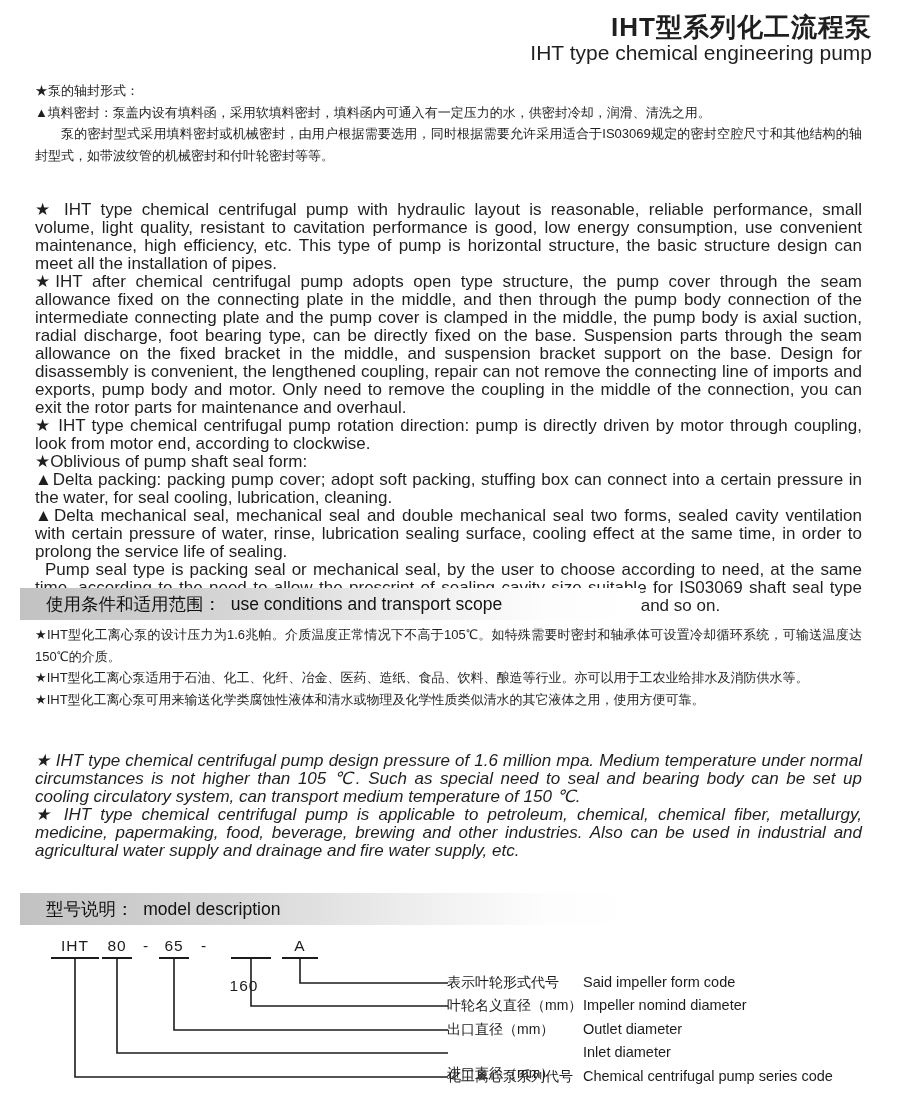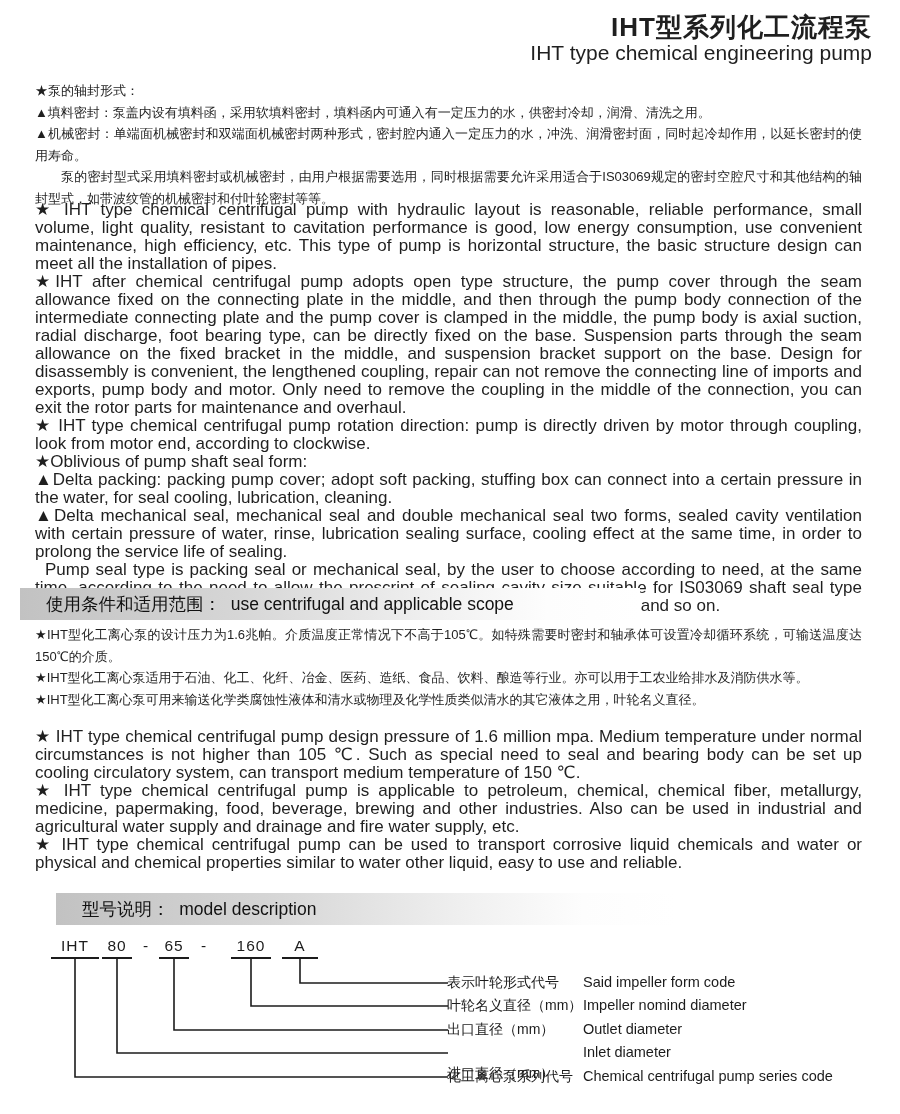--- a/index.html
+++ b/index.html
@@ -41,49 +41,47 @@
 <div class="page">
 
   <div class="title-block">
     <div class="title-zh">IHT型系列化工流程泵</div>
     <div class="title-en">IHT type chemical engineering pump</div>
   </div>
 
   <div class="txt zh-block" style="top:80px;">
     <p>★泵的轴封形式：</p>
     <p>▲填料密封：泵盖内设有填料函，采用软填料密封，填料函内可通入有一定压力的水，供密封冷却，润滑、清洗之用。</p>
-    <p>▲机械密封：单端面机械密封和双端面机械密封两种形式，密封腔内通入一定压力的水，冲洗、润滑密封面，同时起冷却作用，以延长密封的使用寿命。</p>
     <p class="indent-zh">泵的密封型式采用填料密封或机械密封，由用户根据需要选用，同时根据需要允许采用适合于IS03069规定的密封空腔尺寸和其他结构的轴封型式，如带波纹管的机械密封和付叶轮密封等等。</p>
   </div>
 
   <div class="txt en-block" style="top:201px;">
     <p>★ IHT type chemical centrifugal pump with hydraulic layout is reasonable, reliable performance, small volume, light quality, resistant to cavitation performance is good, low energy consumption, use convenient maintenance, high efficiency, etc. This type of pump is horizontal structure, the basic structure design can meet all the installation of pipes.</p>
     <p>★IHT after chemical centrifugal pump adopts open type structure, the pump cover through the seam allowance fixed on the connecting plate in the middle, and then through the pump body connection of the intermediate connecting plate and the pump cover is clamped in the middle, the pump body is axial suction, radial discharge, foot bearing type, can be directly fixed on the base. Suspension parts through the seam allowance on the fixed bracket in the middle, and suspension bracket support on the base. Design for disassembly is convenient, the lengthened coupling, repair can not remove the connecting line of imports and exports, pump body and motor. Only need to remove the coupling in the middle of the connection, you can exit the rotor parts for maintenance and overhaul.</p>
     <p>★ IHT type chemical centrifugal pump rotation direction: pump is directly driven by motor through coupling, look from motor end, according to clockwise.</p>
     <p>★Oblivious of pump shaft seal form:</p>
     <p>▲Delta packing: packing pump cover; adopt soft packing, stuffing box can connect into a certain pressure in the water, for seal cooling, lubrication, cleaning.</p>
     <p>▲Delta mechanical seal, mechanical seal and double mechanical seal two forms, sealed cavity ventilation with certain pressure of water, rinse, lubrication sealing surface, cooling effect at the same time, in order to prolong the service life of sealing.</p>
     <p class="indent-en">Pump seal type is packing seal or mechanical seal, by the user to choose according to need, at the same time, according to the need to allow the prescript of sealing cavity size suitable for IS03069 shaft seal type and other structures, such as bellows mechanical seal and pay the impeller seal and so on.</p>
   </div>
 
-  <div class="section-bar" style="top:588px;">使用条件和适用范围：  use centrifugal and applicable scope</div>
+  <div class="section-bar" style="top:588px;">使用条件和适用范围：  use conditions and transport scope</div>
 
   <div class="txt zh-block" style="top:624px;">
     <p>★IHT型化工离心泵的设计压力为1.6兆帕。介质温度正常情况下不高于105℃。如特殊需要时密封和轴承体可设置冷却循环系统，可输送温度达150℃的介质。</p>
     <p>★IHT型化工离心泵适用于石油、化工、化纤、冶金、医药、造纸、食品、饮料、酿造等行业。亦可以用于工农业给排水及消防供水等。</p>
-    <p>★IHT型化工离心泵可用来输送化学类腐蚀性液体和清水或物理及化学性质类似清水的其它液体之用，叶轮名义直径。</p>
+    <p>★IHT型化工离心泵可用来输送化学类腐蚀性液体和清水或物理及化学性质类似清水的其它液体之用，使用方便可靠。</p>
   </div>
 
-  <div class="txt en-block" style="top:728px;">
+  <div class="txt en-block" style="top:752px;font-style:italic;">
     <p>★ IHT type chemical centrifugal pump design pressure of 1.6 million mpa. Medium temperature under normal circumstances is not higher than 105 ℃. Such as special need to seal and bearing body can be set up cooling circulatory system, can transport medium temperature of 150 ℃.</p>
     <p>★ IHT type chemical centrifugal pump is applicable to petroleum, chemical, chemical fiber, metallurgy, medicine, papermaking, food, beverage, brewing and other industries. Also can be used in industrial and agricultural water supply and drainage and fire water supply, etc.</p>
-    <p>★ IHT type chemical centrifugal pump can be used to transport corrosive liquid chemicals and water or physical and chemical properties similar to water other liquid, easy to use and reliable.</p>
   </div>
 
-  <div class="section-bar" style="top:893px;margin-left:36px;">型号说明：  model description</div>
+  <div class="section-bar" style="top:893px;">型号说明：  model description</div>
 
   <div class="diagram">
     <svg width="830" height="175" viewBox="0 0 830 175">
       <g stroke="#1c1c1c" stroke-width="2" fill="none">
 
         <line x1="16" y1="23" x2="64" y2="23"></line>
         <line x1="67" y1="23" x2="97" y2="23"></line>
         <line x1="124" y1="23" x2="154" y2="23"></line>
         <line x1="196" y1="23" x2="236" y2="23"></line>
         <line x1="247" y1="23" x2="283" y2="23"></line>
@@ -96,21 +94,21 @@
         <polyline points="82,23 82,118 413,118"></polyline>
         <polyline points="40,23 40,142 413,142"></polyline>
       </g>
     </svg>
 
     <span class="tok" style="left:40px;">IHT</span>
     <span class="tok" style="left:82px;">80</span>
     <span class="tok" style="left:111px;">-</span>
     <span class="tok" style="left:139px;">65</span>
     <span class="tok" style="left:169px;">-</span>
-    <span class="tok" style="left:216px;">160</span>
+    <span class="tok" style="left:209px;margin-top:40px;">160</span>
     <span class="tok" style="left:265px;">A</span>
 
     <span class="dlabel-zh" style="top:39px;">表示叶轮形式代号</span>
     <span class="dlabel-en" style="top:39px;">Said impeller form code</span>
     <span class="dlabel-zh" style="top:62px;">叶轮名义直径（mm）</span>
     <span class="dlabel-en" style="top:62px;">Impeller nomind diameter</span>
     <span class="dlabel-zh" style="top:86px;">出口直径（mm）</span>
     <span class="dlabel-en" style="top:86px;">Outlet diameter</span>
     <span class="dlabel-zh" style="top:109px;margin-top:21px;">进口直径（mm）</span>
     <span class="dlabel-en" style="top:109px;">Inlet diameter</span>

